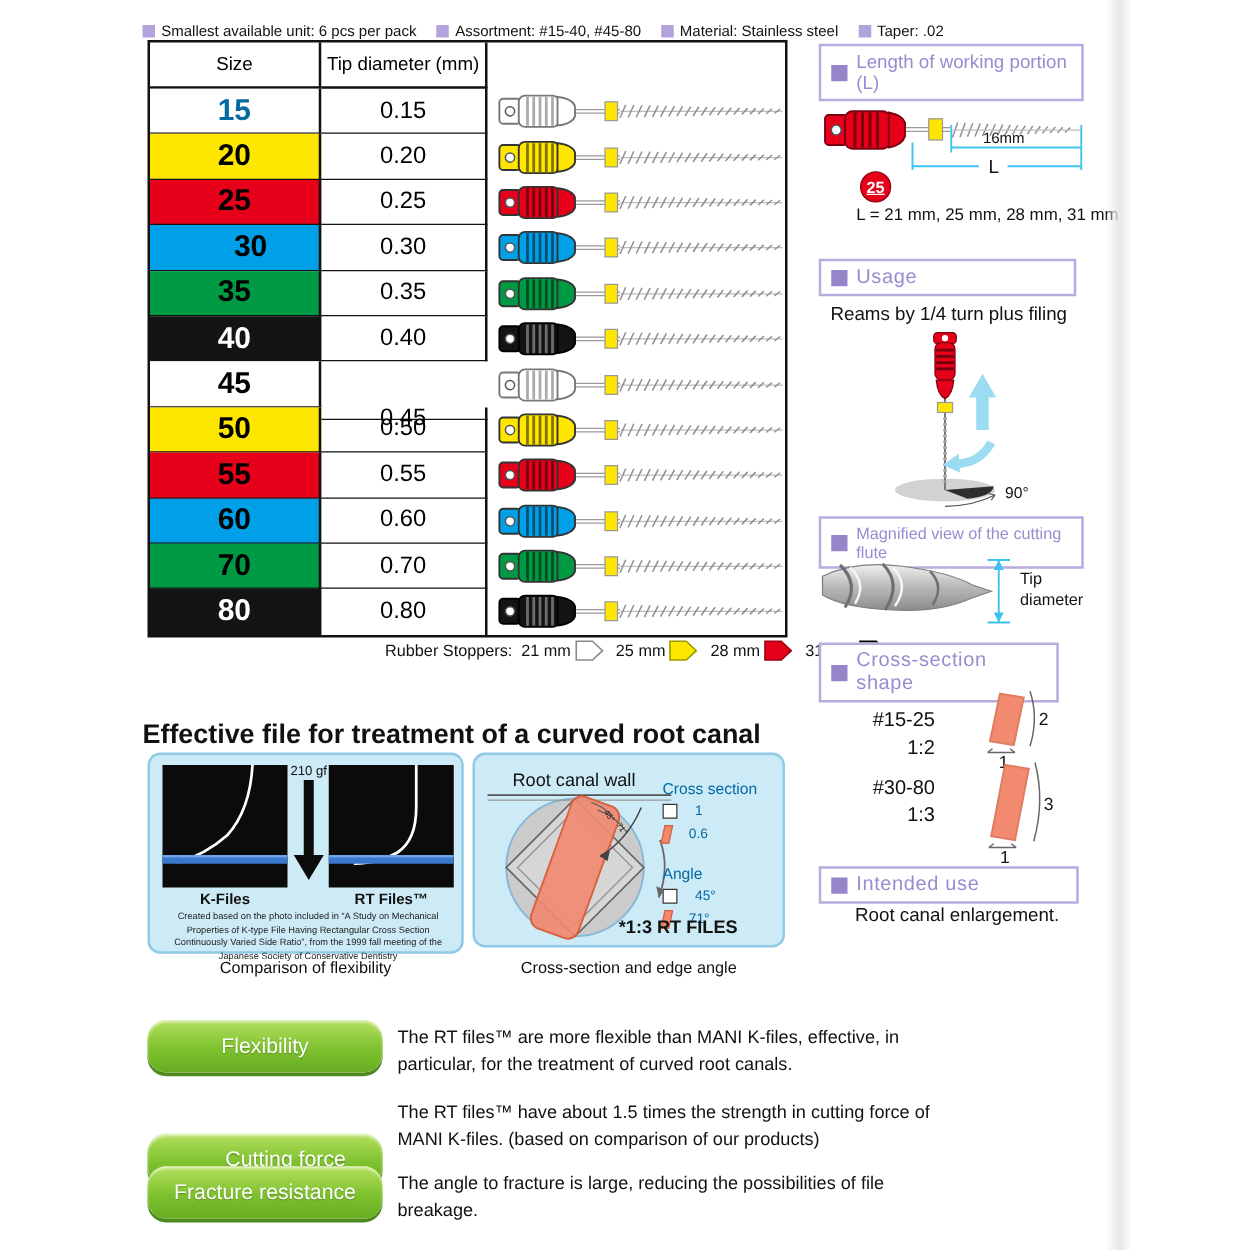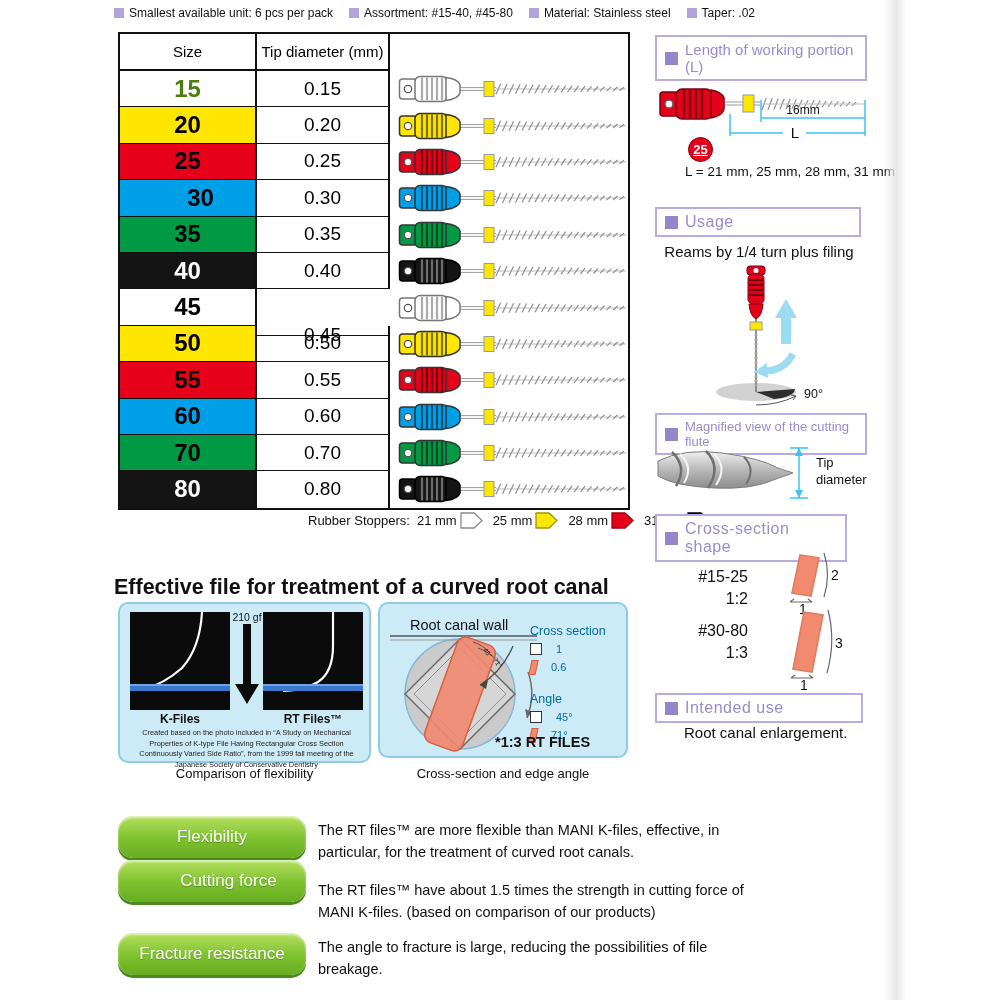--- a/index.html
+++ b/index.html
@@ -1,20 +1,20 @@
 <!DOCTYPE html>
 <html><head>
 <meta charset="utf-8">
 <style>
   * { margin:0; padding:0; box-sizing:border-box; }
   body { font-family:"Liberation Sans", sans-serif; background:#fff; }
   .page { position:relative; width:1000px; height:1000px; background:#fff; overflow:hidden; }
 
   
-  .topbar { position:absolute; left:114px; top:6px; display:flex; gap:16px; font-size:12px; color:#111; align-items:center; }
+  .topbar { position:absolute; left:114px; top:18px; display:flex; gap:16px; font-size:12px; color:#111; align-items:center; }
   .spec { display:flex; align-items:center; gap:5px; }
   .psq { width:10px; height:10px; background:#b3a3dd; display:inline-block; }
 
   
   .tbl { position:absolute; left:118px; top:32px; width:512px; border:2.5px solid #111;
          display:grid; grid-template-columns:137px 133px 1fr; grid-template-rows:37px repeat(12, 36.4px); background:#fff; }
   .hcell { border-right:2px solid #111; border-bottom:2px solid #111; display:flex; align-items:center; justify-content:center; font-size:15px; }
   .cell { border-right:2px solid #111; border-bottom:1.5px solid #111; display:flex; align-items:center; justify-content:center; }
   .cell.last { border-bottom:none; }
   .size-c { font-size:24px; font-weight:bold; }
@@ -535,21 +535,21 @@
             <line x1="182.5" y1="19.86" x2="187.1" y2="14.14" stroke="#8f8f8f" stroke-width="1.2"></line>
             <line x1="189" y1="19.68" x2="193.6" y2="14.32" stroke="#8f8f8f" stroke-width="1.2"></line>
             <line x1="195.5" y1="19.5" x2="200.1" y2="14.5" stroke="#8f8f8f" stroke-width="1.2"></line>
             <line x1="202" y1="19.32" x2="206.6" y2="14.68" stroke="#8f8f8f" stroke-width="1.2"></line>
             <line x1="208.5" y1="19.14" x2="213.1" y2="14.86" stroke="#8f8f8f" stroke-width="1.2"></line>
             <line x1="215" y1="18.96" x2="219.6" y2="15.04" stroke="#8f8f8f" stroke-width="1.2"></line>
             <line x1="221.5" y1="18.78" x2="226.1" y2="15.219999999999999" stroke="#8f8f8f" stroke-width="1.2"></line>
   </svg>
         </div>
       </div>
-  <div class="cell size-c" style="background: rgb(255, 255, 255); color: #4d7c0f; grid-area: 2 / 1;">15</div>
+  <div class="cell size-c" style="background: rgb(255, 255, 255); color: #0369a1; grid-area: 2 / 1;">15</div>
       <div class="cell tip-c" style="grid-area: 2 / 2;">0.15</div>
       <div class="cell size-c" style="background: rgb(255, 230, 0); color: rgb(0, 0, 0); grid-area: 3 / 1;">20</div>
       <div class="cell tip-c" style="grid-area: 3 / 2;">0.20</div>
       <div class="cell size-c" style="background: rgb(230, 0, 25); color: rgb(0, 0, 0); grid-area: 4 / 1;">25</div>
       <div class="cell tip-c" style="grid-area: 4 / 2;">0.25</div>
       <div class="cell size-c" style="background: rgb(0, 160, 233); color: rgb(0, 0, 0); grid-area: 5 / 1; padding-left: 26px;">30</div>
       <div class="cell tip-c" style="grid-area: 5 / 2;">0.30</div>
       <div class="cell size-c" style="background: rgb(0, 154, 68); color: rgb(0, 0, 0); grid-area: 6 / 1;">35</div>
       <div class="cell tip-c" style="grid-area: 6 / 2;">0.35</div>
       <div class="cell size-c" style="background: rgb(20, 20, 20); color: rgb(255, 255, 255); grid-area: 7 / 1;">40</div>
@@ -808,19 +808,19 @@
         </div>
     </div>
     <div class="footnote">*1:3 RT FILES</div>
   </div>
 
   <div class="caption" style="left:118px; width:253px;">Comparison of flexibility</div>
   <div class="caption" style="left:378px; width:250px;">Cross-section and edge angle</div>
 
   <div class="fbtn" style="top:816px;">Flexibility</div>
   <div class="ftext" style="top:819px;">The RT files™ are more flexible than MANI K-files, effective, in particular, for the treatment of curved root canals.</div>
-  <div class="fbtn" style="top:860px;padding-left:33px;">Cutting force</div>
+  <div class="fbtn" style="top:907px;padding-left:33px;">Cutting force</div>
   <div class="ftext" style="top:879px;">The RT files™ have about 1.5 times the strength in cutting force of MANI K-files.  (based on comparison of our products)</div>
   <div class="fbtn" style="top:933px;">Fracture resistance</div>
   <div class="ftext" style="top:936px;">The angle to fracture is large, reducing the possibilities of file breakage.</div>
 
   <div class="edgeband"></div>
 </div>
 
 </body></html>

